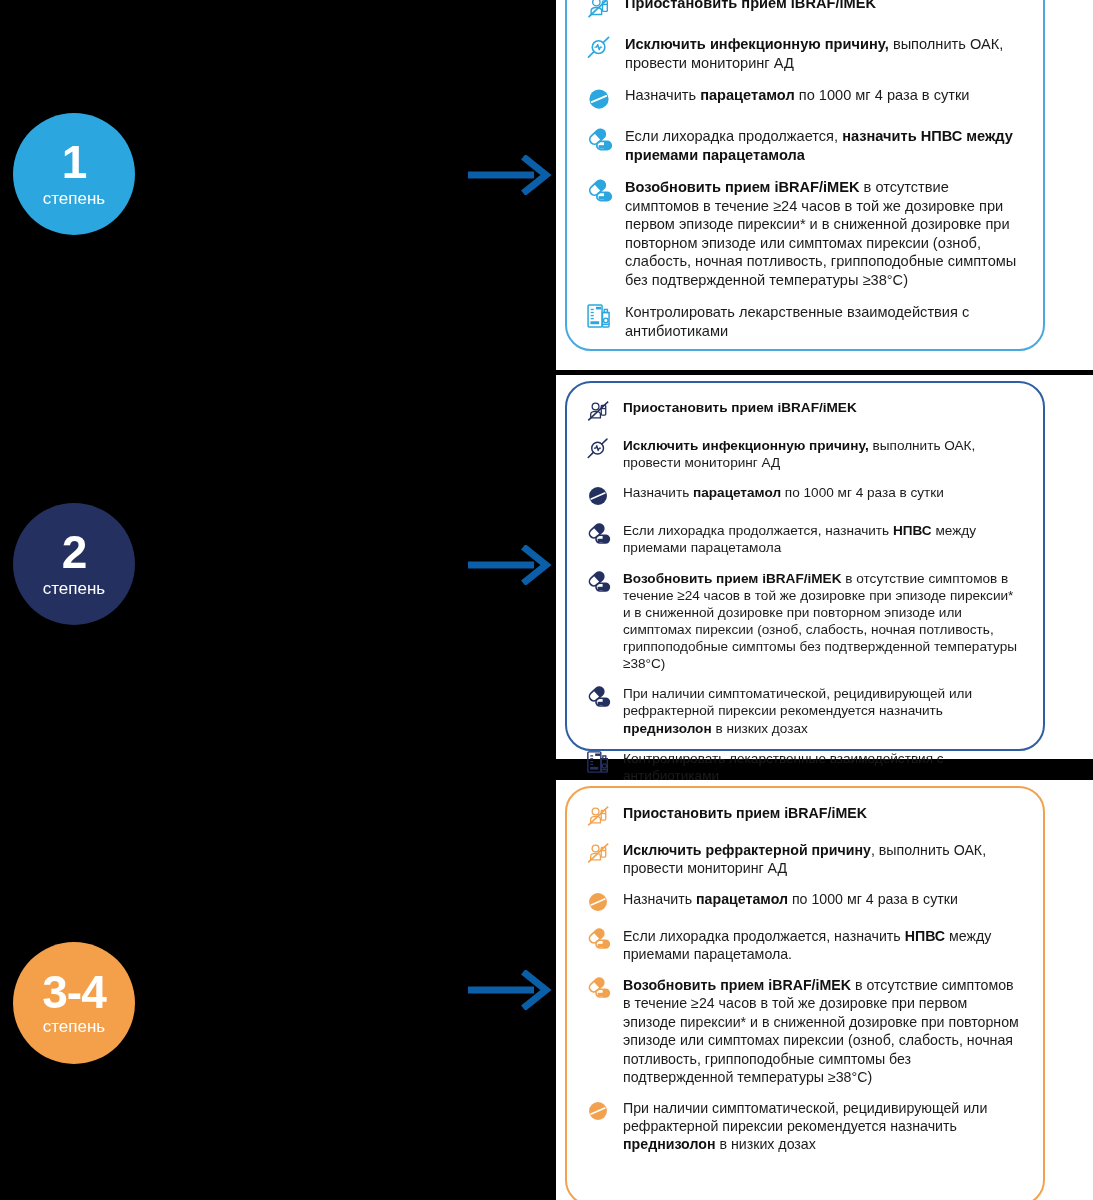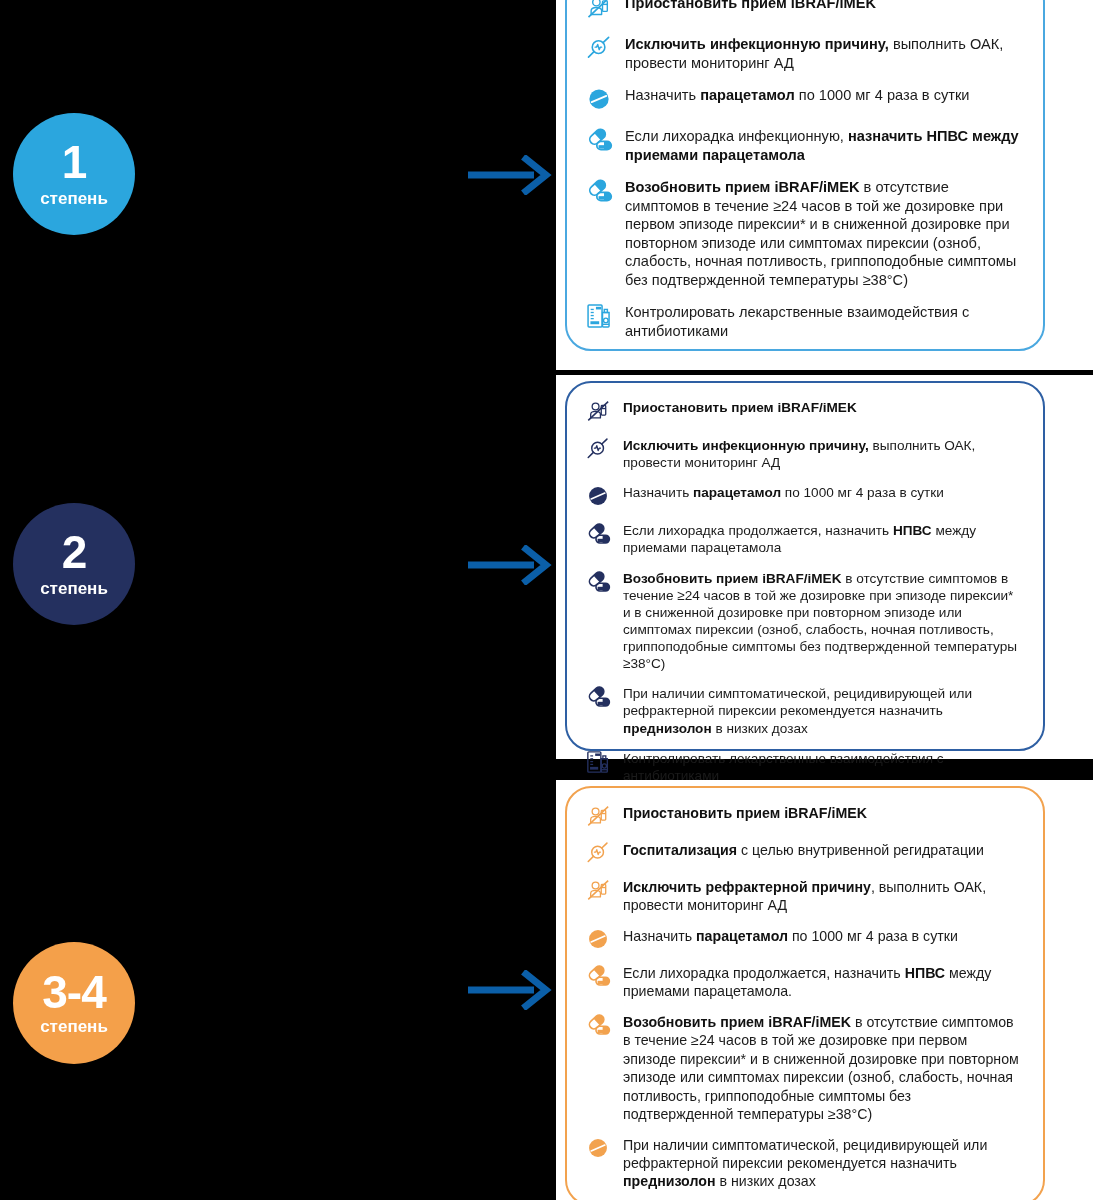--- a/index.html
+++ b/index.html
@@ -13,21 +13,21 @@
   
   .circle{
     position:absolute;border-radius:50%;
     display:flex;flex-direction:column;align-items:center;justify-content:center;
     color:#fff;box-sizing:border-box;
   }
   .circle .num{
     font-weight:700;line-height:.95;letter-spacing:-1px;
   }
   .circle .cap{
-    font-weight:700;line-height:1;margin-top:4px;
+    font-weight:400;line-height:1;margin-top:4px;
   }
   #circle-1{left:13px;top:113px;width:122px;height:122px;background:#2ba6de;}
   #circle-1 .num{font-size:46px;}
   #circle-1 .cap{font-size:17px;margin-top:6px;}
   #circle-2{left:13px;top:503px;width:122px;height:122px;background:#24305f;}
   #circle-2 .num{font-size:46px;}
   #circle-2 .cap{font-size:17px;margin-top:6px;}
   #circle-3{left:13px;top:942px;width:122px;height:122px;background:#f4a04a;}
   #circle-3 .num{font-size:46px;}
   #circle-3 .cap{font-size:17px;margin-top:4px;}
@@ -151,21 +151,21 @@
       <g transform="rotate(-42 15 13)">
         <rect x="5" y="6.5" width="20" height="11" rx="5.5" fill="none" stroke="#2ba6de" stroke-width="2"></rect>
         <path d="M15 6.5h4.5a5.5 5.5 0 0 1 0 11H15z" fill="#2ba6de"></path>
       </g>
       <g transform="translate(13.5 17.5)">
         <rect x="0" y="0" width="16.5" height="9.5" rx="4.75" fill="none" stroke="#2ba6de" stroke-width="2"></rect>
         <path d="M8.2 0h3.5a4.75 4.75 0 0 1 0 9.5H8.2z" fill="#2ba6de"></path>
         <rect x="2" y="4.4" width="12" height="4" fill="#2ba6de"></rect>
       </g>
     </svg>
-        <div class="txt"><span>Если лихорадка инфекционную, </span><b>назначить НПВС между приемами парацетамола</b></div>
+        <div class="txt"><span>Если лихорадка продолжается, </span><b>назначить НПВС между приемами парацетамола</b></div>
       </div>
       <div class="item">
         <svg class="ico" viewBox="0 0 32 32">
       <g transform="rotate(-42 15 13)">
         <rect x="5" y="6.5" width="20" height="11" rx="5.5" fill="none" stroke="#2ba6de" stroke-width="2"></rect>
         <path d="M15 6.5h4.5a5.5 5.5 0 0 1 0 11H15z" fill="#2ba6de"></path>
       </g>
       <g transform="translate(13.5 17.5)">
         <rect x="0" y="0" width="16.5" height="9.5" rx="4.75" fill="none" stroke="#2ba6de" stroke-width="2"></rect>
         <path d="M8.2 0h3.5a4.75 4.75 0 0 1 0 9.5H8.2z" fill="#2ba6de"></path>
@@ -287,29 +287,20 @@
         <path d="M7 24.5v-4.2c0-2.3 2.7-3.8 6-3.8s6 1.5 6 3.8v4.2z"></path>
         <rect x="20" y="9" width="5.5" height="12" rx="1"></rect>
         <path d="M20 13h5.5"></path>
       </g>
       <line x1="4" y1="27.5" x2="28.5" y2="4.5" stroke="#f2a24e" stroke-width="1.9"></line>
     </svg>
         <div class="txt"><b>Приостановить прием iBRAF/iMEK</b></div>
       </div>
       <div class="item">
         <svg class="ico" viewBox="0 0 32 32">
-      <circle cx="15.5" cy="15" r="7.2" fill="none" stroke="#f2a24e" stroke-width="1.8"></circle>
-      <path d="M11.6 15h1.6l1.3-3.1 1.7 6 1.3-2.9h1.5" fill="none" stroke="#f2a24e" stroke-width="1.6" stroke-linecap="round" stroke-linejoin="round"></path>
-      <line x1="20.7" y1="9.8" x2="27" y2="3.8" stroke="#f2a24e" stroke-width="1.9" stroke-linecap="round"></line>
-      <line x1="10.3" y1="20.2" x2="4" y2="26.5" stroke="#f2a24e" stroke-width="1.9" stroke-linecap="round"></line>
-    </svg>
-        <div class="txt"><b>Госпитализация</b><span> с целью внутривенной регидратации</span></div>
-      </div>
-      <div class="item">
-        <svg class="ico" viewBox="0 0 32 32">
       <g fill="none" stroke="#f2a24e" stroke-width="1.6" stroke-linejoin="round">
         <circle cx="13" cy="10.5" r="4.2"></circle>
         <path d="M7 24.5v-4.2c0-2.3 2.7-3.8 6-3.8s6 1.5 6 3.8v4.2z"></path>
         <rect x="20" y="9" width="5.5" height="12" rx="1"></rect>
         <path d="M20 13h5.5"></path>
       </g>
       <line x1="4" y1="27.5" x2="28.5" y2="4.5" stroke="#f2a24e" stroke-width="1.9"></line>
     </svg>
         <div class="txt"><b>Исключить рефрактерной причину</b><span>, выполнить ОАК, провести мониторинг АД</span></div>
       </div>

